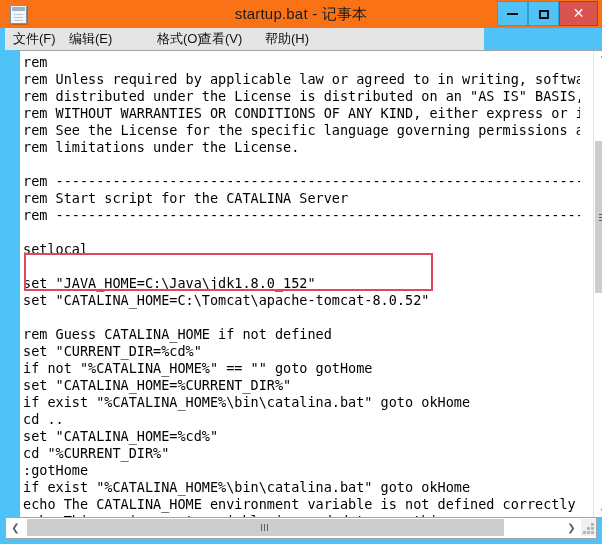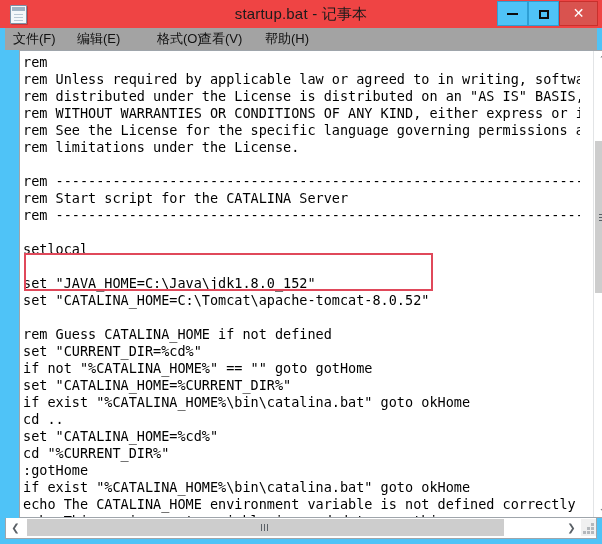--- a/index.html
+++ b/index.html
@@ -23,21 +23,21 @@
     background: #4fc3f7;
     box-sizing: border-box;
   }
 
   
   #titlebar {
     position: absolute;
     left: 0; top: 0;
     width: 602px;
     height: 28px;
-    background: #ef4444;
+    background: #f97316;
   }
   #app-icon {
     position: absolute;
     left: 10px; top: 5px;
     width: 17px; height: 19px;
     background: #f4f7fa;
     border: 1px solid #7b93a8;
     box-sizing: border-box;
     border-radius: 1px;
     box-shadow: 1px 1px 0 rgba(0,0,0,0.18);
@@ -110,23 +110,23 @@
     border: 2px solid #0d0d0d;
     box-sizing: border-box;
     vertical-align: middle;
     margin-bottom: 1px;
   }
 
   
   #menubar {
     position: absolute;
     left: 5px; top: 28px;
-    width: 592px;
+    width: 479px;
     height: 22px;
-    background: #a3a3a3;
+    background: #e5e5e5;
   }
   .menu-item {
     position: absolute;
     top: 2px;
     height: 18px;
     line-height: 18px;
     font-size: 13px;
     color: #111111;
     white-space: nowrap;
     cursor: default;
@@ -302,21 +302,21 @@
     <div class="winbtn" id="btn-max">
       <span class="glyph"></span>
     </div>
     <div class="winbtn" id="btn-close">
       <span>✕</span>
     </div>
   </div>
 
   <div id="menubar">
     <div class="menu-item" style="left:8px">文件(F)</div>
-    <div class="menu-item" style="left:72px">编辑(E)</div>
+    <div class="menu-item" style="left:64px">编辑(E)</div>
     <div class="menu-item" style="left:152px">格式(O)</div>
     <div class="menu-item" style="left:194px">查看(V)</div>
     <div class="menu-item" style="left:260px">帮助(H)</div>
   </div>
 
   <div id="client">
 
     <div id="textarea">
       <pre id="code">rem
 rem Unless required by applicable law or agreed to in writing, software

